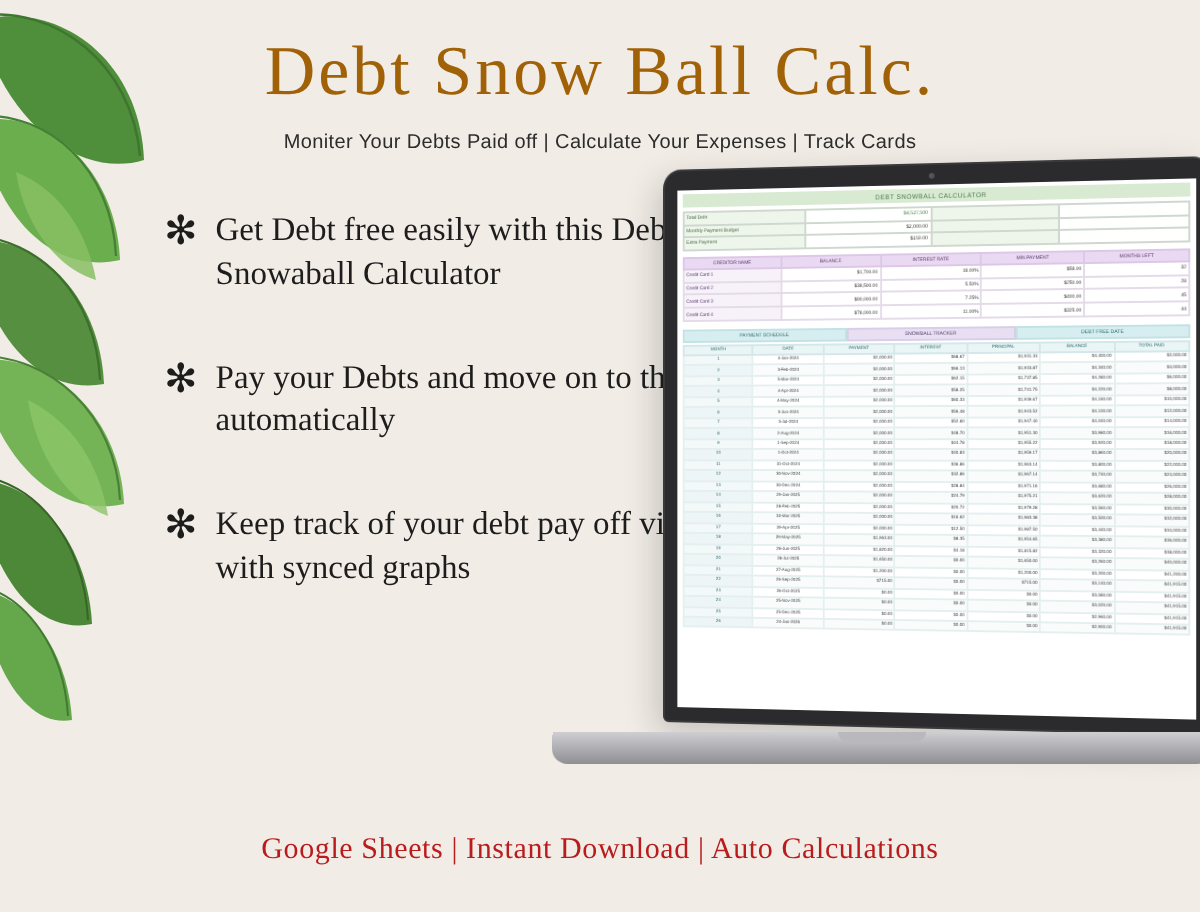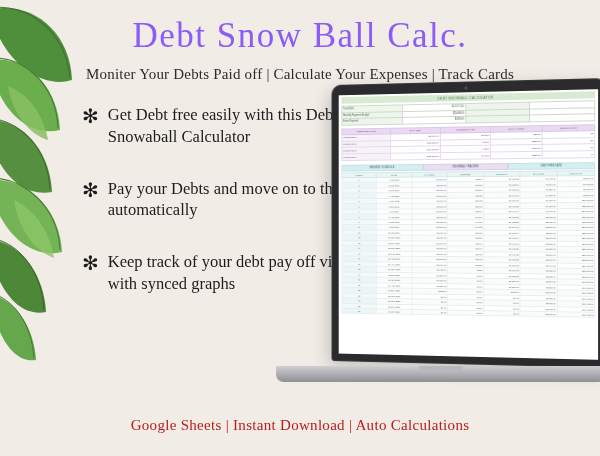--- a/index.html
+++ b/index.html
@@ -30,28 +30,28 @@
     position: absolute;
     top: 14px;
     left: 0;
     width: 600px;
     text-align: center;
   }
   .title {
     font-family: "Liberation Serif", serif;
     font-size: 35px;
     letter-spacing: 1.5px;
-    color: #8b5cf6;
+    color: #a16207;
     font-weight: 400;
     margin: 0;
     line-height: 1.25;
   }
   .subtitle {
-    font-family: Liberation Serif, serif;
-    font-size: 15px;
+    font-family: Liberation Sans, sans-serif;
+    font-size: 10px;
     color: #2c2c2c;
     margin-top: 8px;
     letter-spacing: 0.2px;
   }
 
   
   .bullets {
     position: absolute;
     left: 82px;
     top: 104px;

